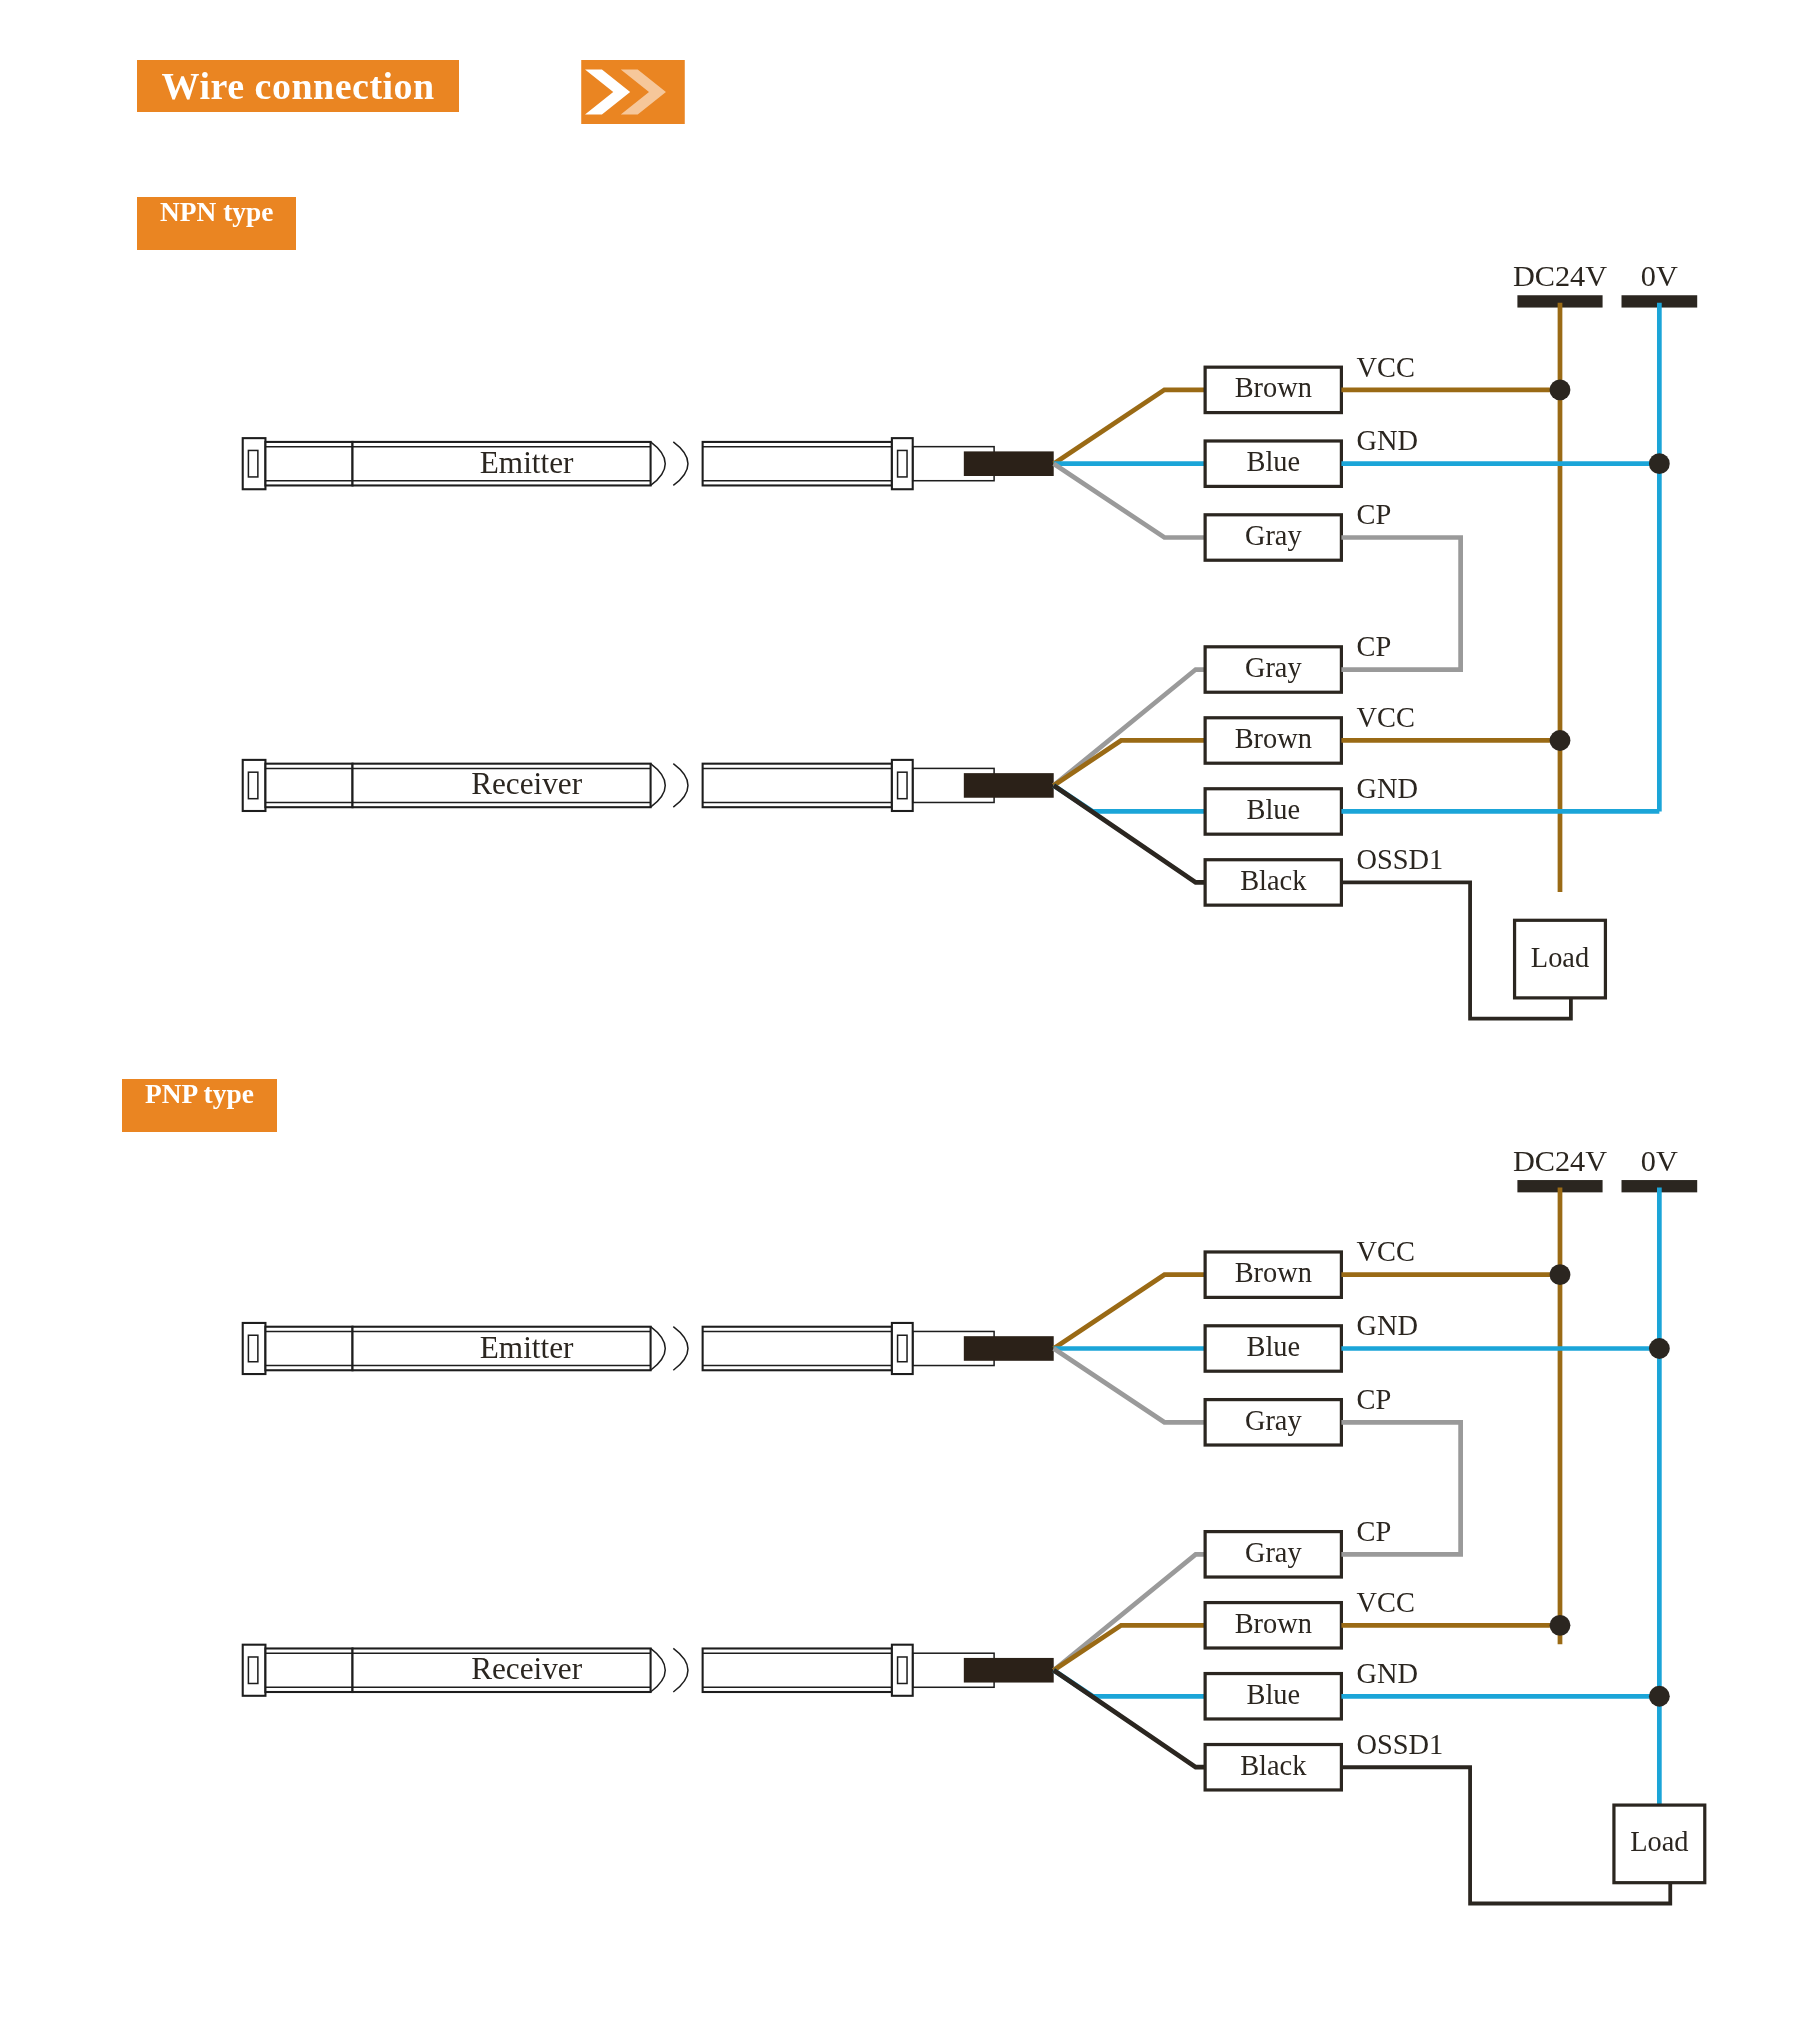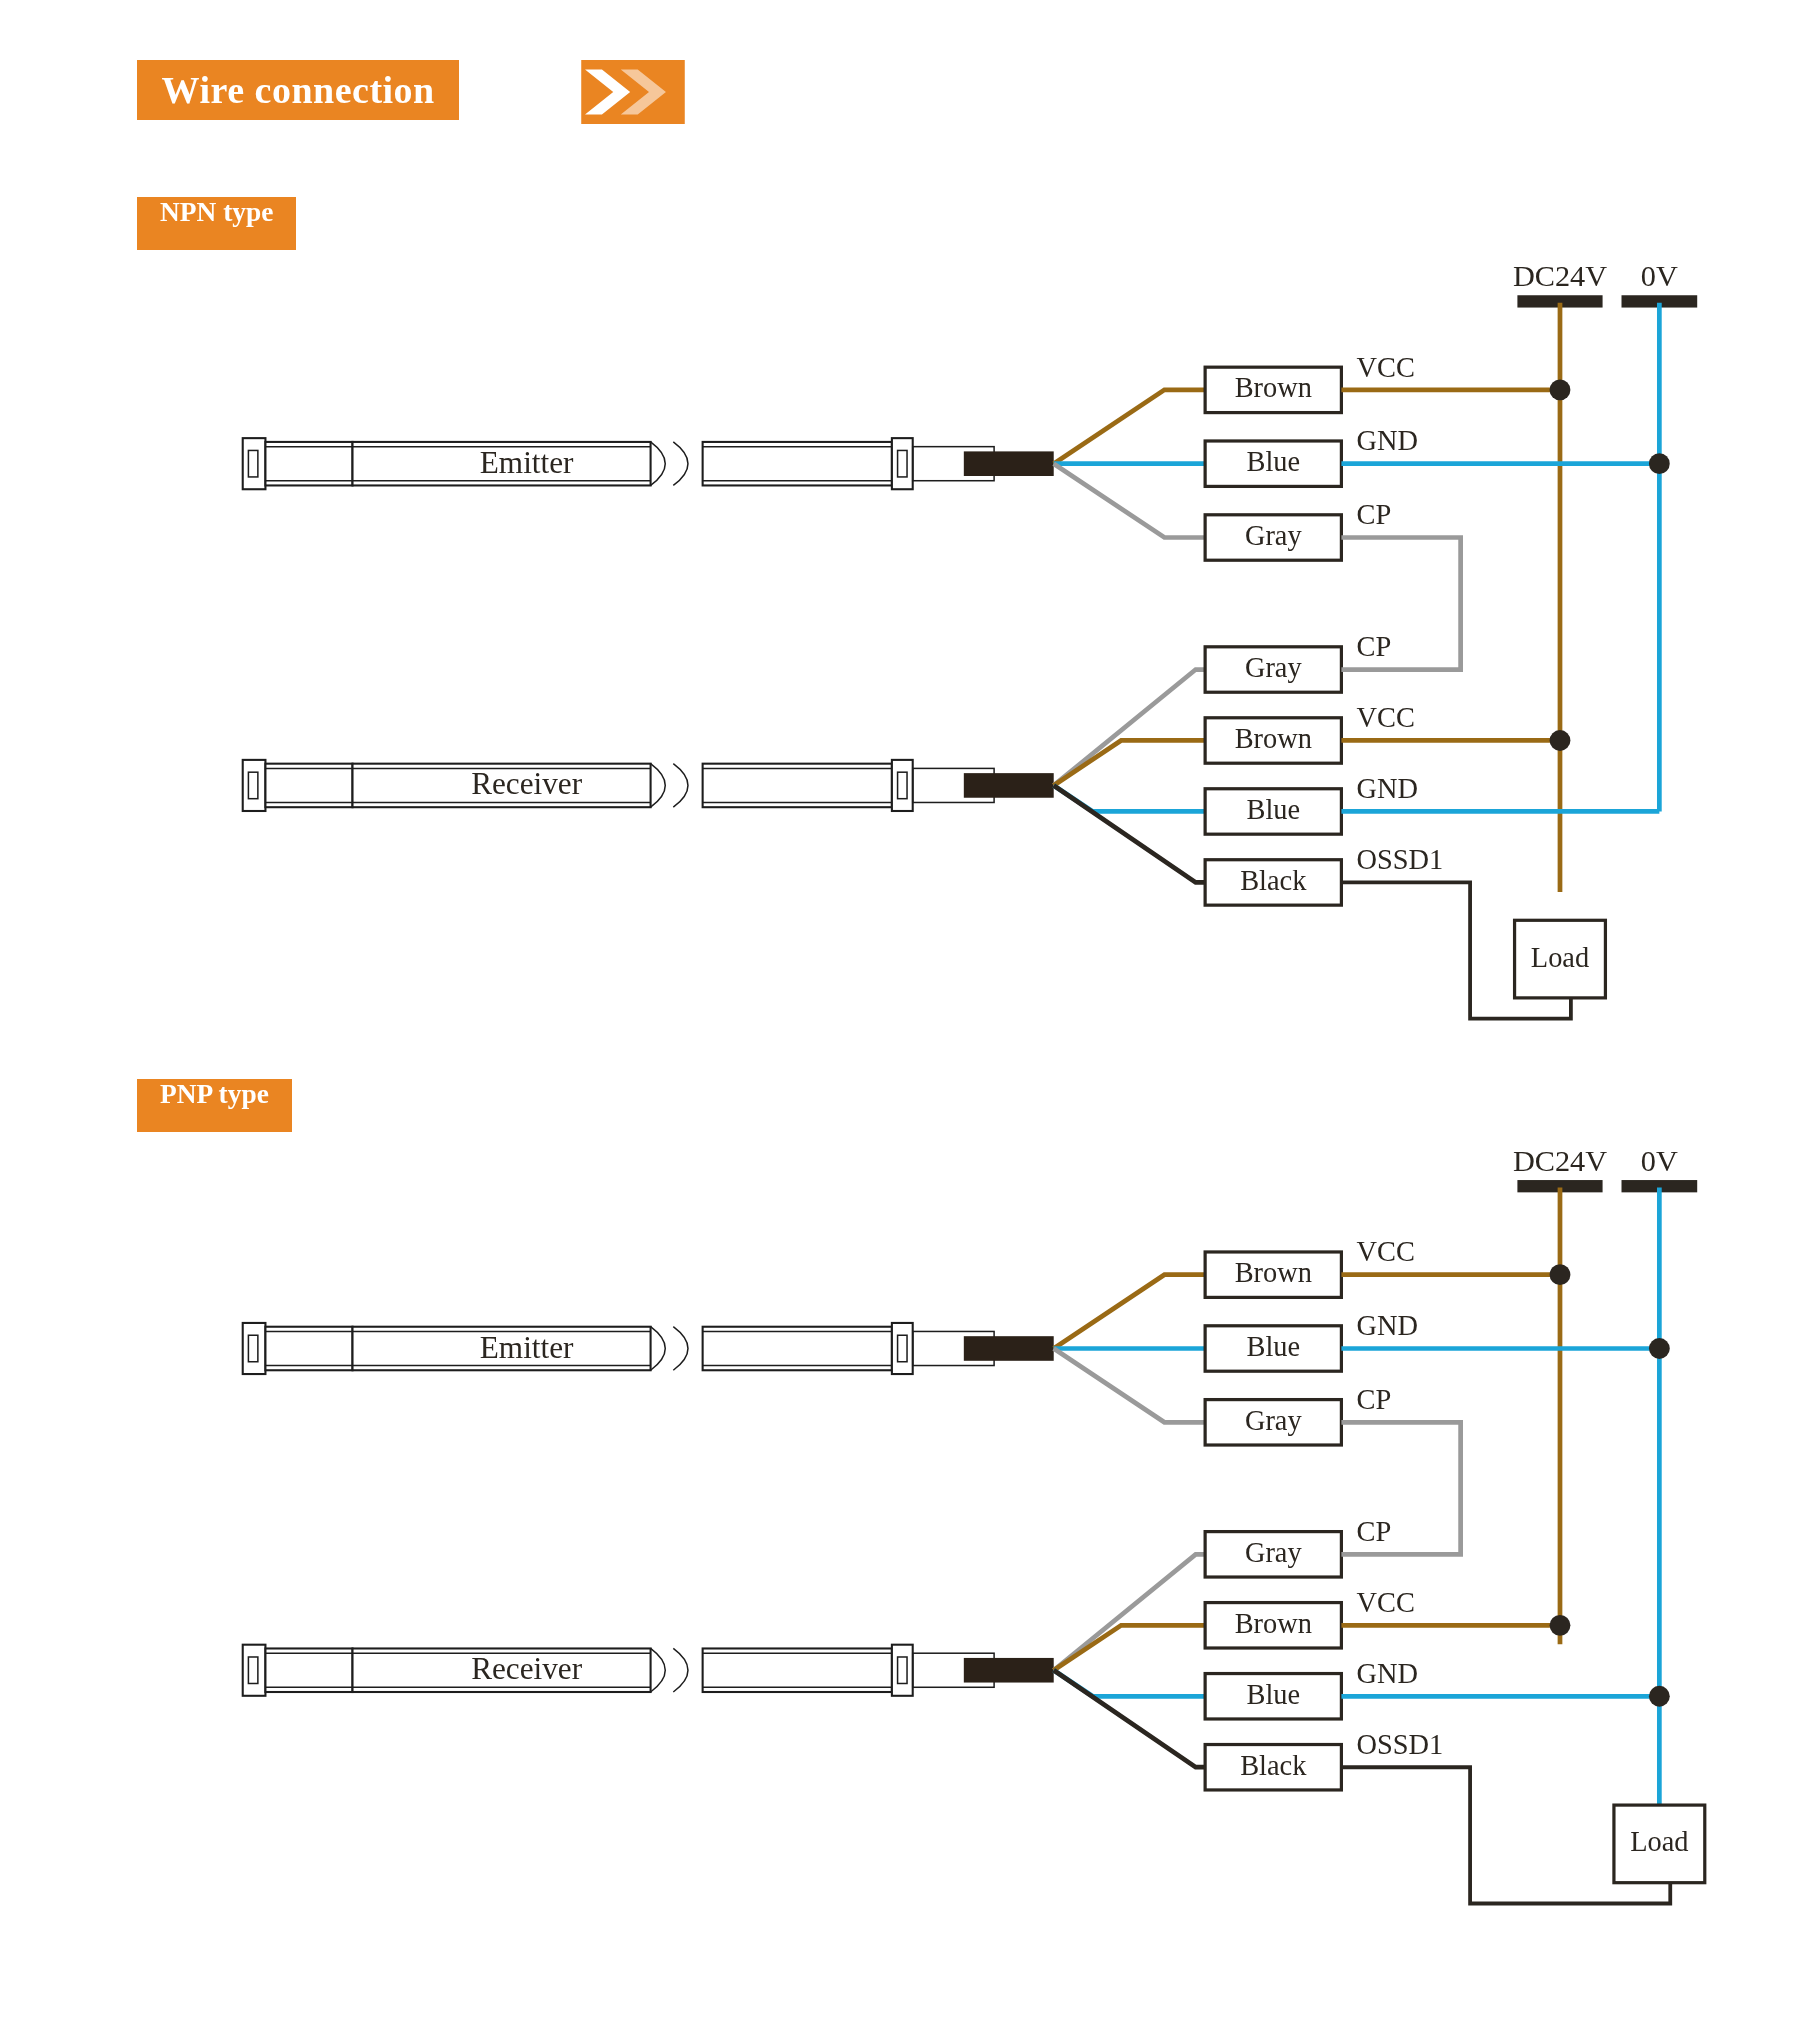--- a/index.html
+++ b/index.html
@@ -1,31 +1,31 @@
 <!DOCTYPE html>
 <html style="font-size:15px"><head>
 <meta charset="utf-8">
 <title>Wire connection</title>
 <style>
   html,body{margin:0;padding:0;background:#ffffff;}
   body{width:1817px;height:2027px;position:relative;
        font-family:"Liberation Serif","DejaVu Serif",serif;}
 
-  .header-band{position:absolute;left:137px;top:60px;height:60px;
+  .header-band{position:absolute;left:137px;top:60px;height:52px;
       background:#ea8522;display:flex;align-items:center;padding:0 24.6px;}
   .header-band .title{color:#ffffff;font-size:38px;font-weight:bold;
       letter-spacing:0.5px;white-space:nowrap;}
 
   .chevrons{position:absolute;top:60px;left:581px;height:64px;width:104px;}
 
   .type-badge{position:absolute;background:#ea8522;height:53px;
       display:flex;align-items:flex-start;padding:0 23px;}
   .type-badge span{color:#ffffff;font-size:27.4px;font-weight:bold;white-space:nowrap;}
   #badge-npn{left:137px;top:197px;}
-  #badge-pnp{left:137px;top:1079px;}
+  #badge-pnp{left:122px;top:1079px;}
 
   .diagram{position:absolute;left:8px;top:0;}
   svg{display:block;}
   .lbl{font-family:"Liberation Serif","DejaVu Serif",serif;fill:#2b2620;}
   .boxlbl{font-size:30px;text-anchor:middle;dominant-baseline:middle;}
   .wirelbl{font-size:30px;text-anchor:start;}
   .raillbl{font-size:32px;text-anchor:middle;}
   .devlbl{font-size:33px;text-anchor:middle;dominant-baseline:middle;}
   .loadlbl{font-size:30px;text-anchor:middle;dominant-baseline:middle;}
   .wbox{fill:#ffffff;stroke:#2b2620;stroke-width:3.4;}

